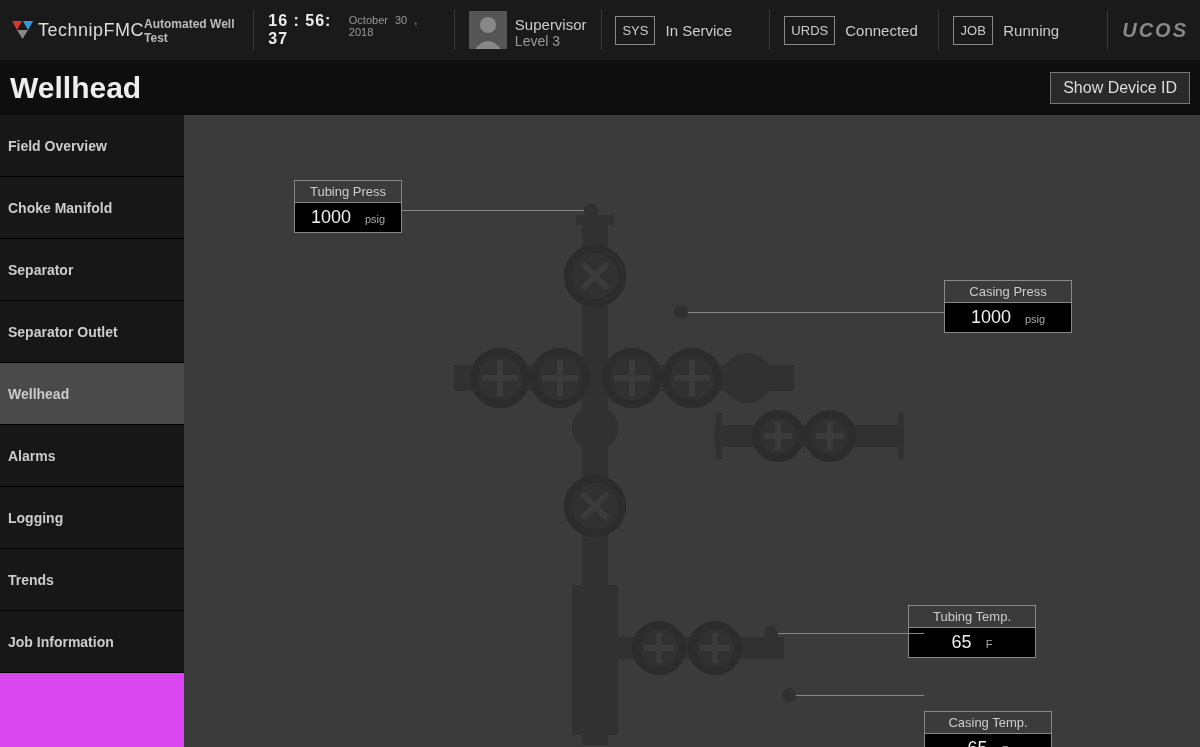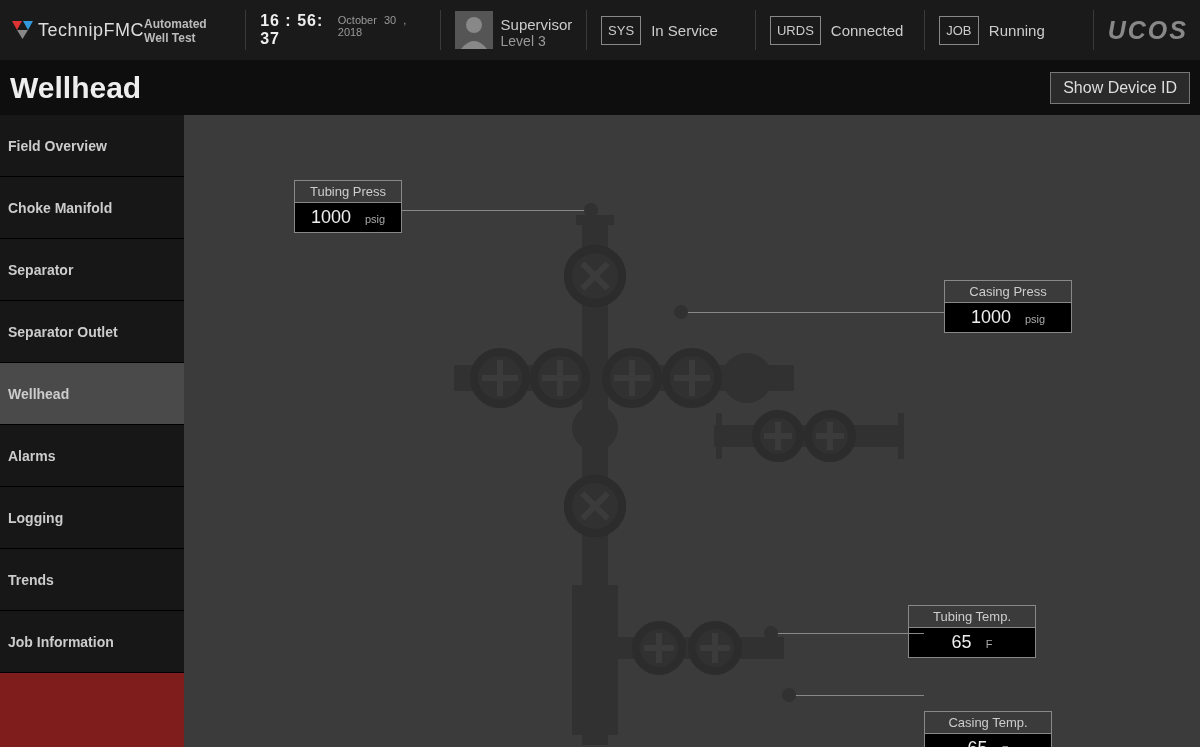--- a/index.html
+++ b/index.html
@@ -20,34 +20,34 @@
   .clock-time { font-size: 16px; font-weight: 600; color: #eee; letter-spacing: 1px; }
   .clock-date { font-size: 11px; color: #999; margin-top: 2px; word-spacing: 4px; }
   .user { display: flex; align-items: flex-end; gap: 8px; }
   .avatar { width: 38px; height: 38px; background: #555; display:flex; align-items:flex-end; justify-content:center; overflow:hidden;}
   .user-info { display:flex; flex-direction:column; }
   .user-role { font-size: 15px; color: #ccc; }
   .user-level { font-size: 14px; color: #999; }
   .status-item { display:flex; align-items:center; gap: 10px; min-width: 140px;}
   .status-code { border: 1px solid #888; padding: 6px 6px; font-size: 13px; color:#ccc; min-width: 40px; text-align:center;}
   .status-text { font-size: 15px; color: #ccc; }
-  .ucos { margin-left: auto; font-size: 25px; font-weight: 800; color: #888; letter-spacing: 2px; font-style: italic;}
+  .ucos { margin-left: auto; font-size: 20px; font-weight: 800; color: #888; letter-spacing: 2px; font-style: italic;}
   .titlebar {
     height: 55px;
     background: #0e0e0e;
     display:flex; align-items:center; justify-content: space-between;
     padding: 0 10px;
   }
   .page-title { font-size: 30px; font-weight: 600; color: #eee; }
   .btn-show-id {
     background: #2a2a2a; border: 1px solid #777; color:#ddd;
     font-size: 16px; padding: 6px 12px; cursor:pointer;
   }
   .content { display:flex; height: calc(747px - 60px - 55px); }
-  .sidebar { width: 184px; background: #7f1d1d; }
+  .sidebar { width: 184px; background: #d946ef; }
   .nav-item {
     height: 62px; display:flex; align-items:center;
     padding-left: 8px; font-size: 14px; color:#ccc; font-weight:600;
     border-bottom: 1px solid #000; cursor:pointer;
     background:#171717;
   }
   .nav-item.active { background: #4a4a4a; }
   .canvas {
     flex:1; position:relative; background:#3b3b3b;
   }

